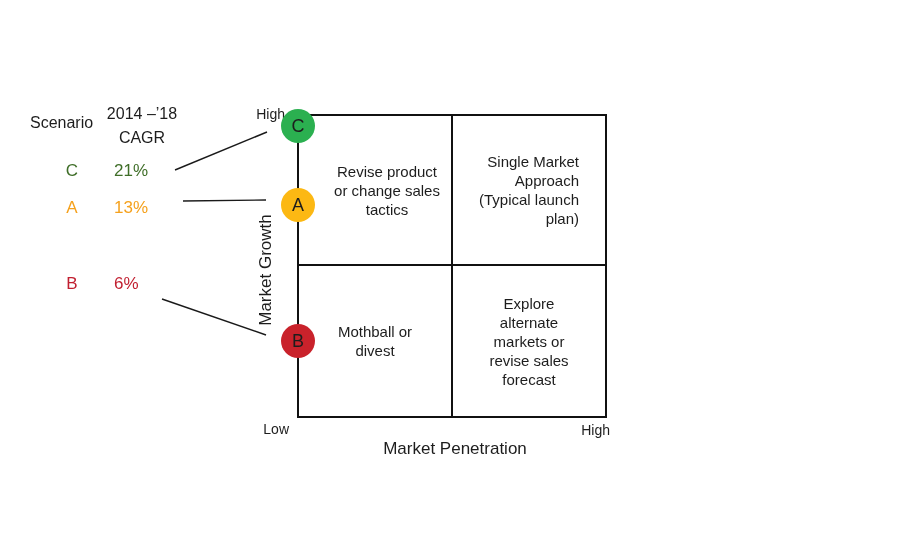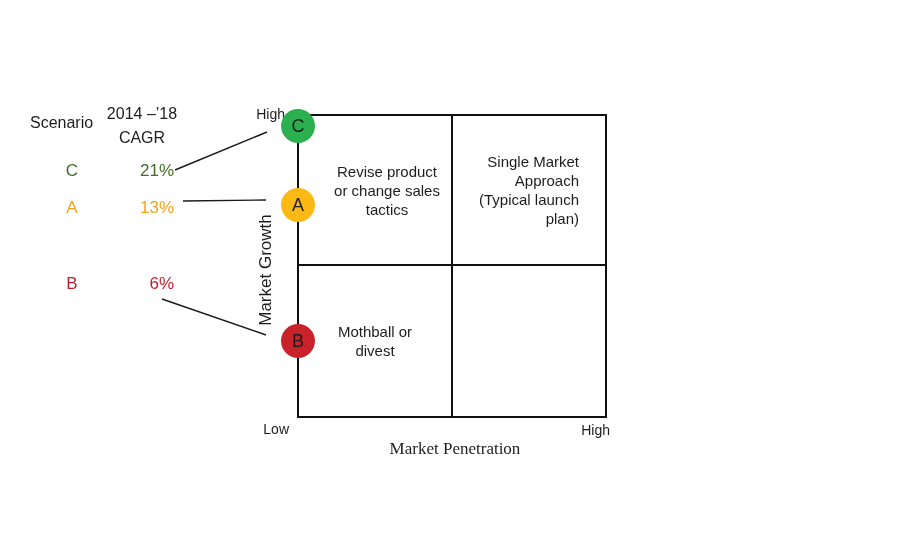--- a/index.html
+++ b/index.html
@@ -20,21 +20,21 @@
   }
   .cagr-header {
     position: absolute;
     left: 96px; top: 102px; width: 92px;
     text-align: center;
     font-size: 16px; line-height: 24px;
     white-space: pre-line;
   }
   .legend-row { position: absolute; left: 57px; display: flex; }
   .legend-letter { width: 30px; text-align: center; font-size: 17px; }
-  .legend-value  { width: 60px; margin-left: 27px; text-align: right; font-size: 17px; }
+  .legend-value  { width: 60px; margin-left: 27px; text-align: left; font-size: 17px; }
   .row-c { top: 161px; }
   .row-a { top: 198px; }
   .row-b { top: 274px; }
   .text-green  { color: #3f6e28; }
   .text-orange { color: #f5a11d; }
   .text-red    { color: #c11f30; }
   
   .connectors {
     position: absolute; left: 0; top: 0;
     pointer-events: none;
@@ -93,21 +93,20 @@
     text-align: center;
     font-size: 17px;
     transform: rotate(-90deg);
   }
   .x-axis-label {
     position: absolute;
     left: 355px; top: 439px;
     width: 200px;
     text-align: center;
     font-size: 17px;
-    font-family: Liberation Serif, serif;
   }
 </style>
 </head>
 <body>
 
 <div id="stage">
 
   <div class="scenario-label">Scenario</div>
   <div class="cagr-header">2014 –’18
 CAGR</div>
@@ -136,20 +135,25 @@
     <div class="h-divider"></div>
     <div class="quad quad-tl">Revise product
 or change sales
 tactics</div>
     <div class="quad quad-tr">Single Market
 Approach
 (Typical launch
 plan)</div>
     <div class="quad quad-bl">Mothball or
 divest</div>
+    <div class="quad quad-br">Explore
+alternate
+markets or
+revise sales
+forecast</div>
   </div>
 
   <div class="marker marker-c">C</div>
   <div class="marker marker-a">A</div>
   <div class="marker marker-b">B</div>
 
   <div class="axis-tick y-high">High</div>
   <div class="axis-tick y-low">Low</div>
   <div class="axis-tick x-high">High</div>
 

